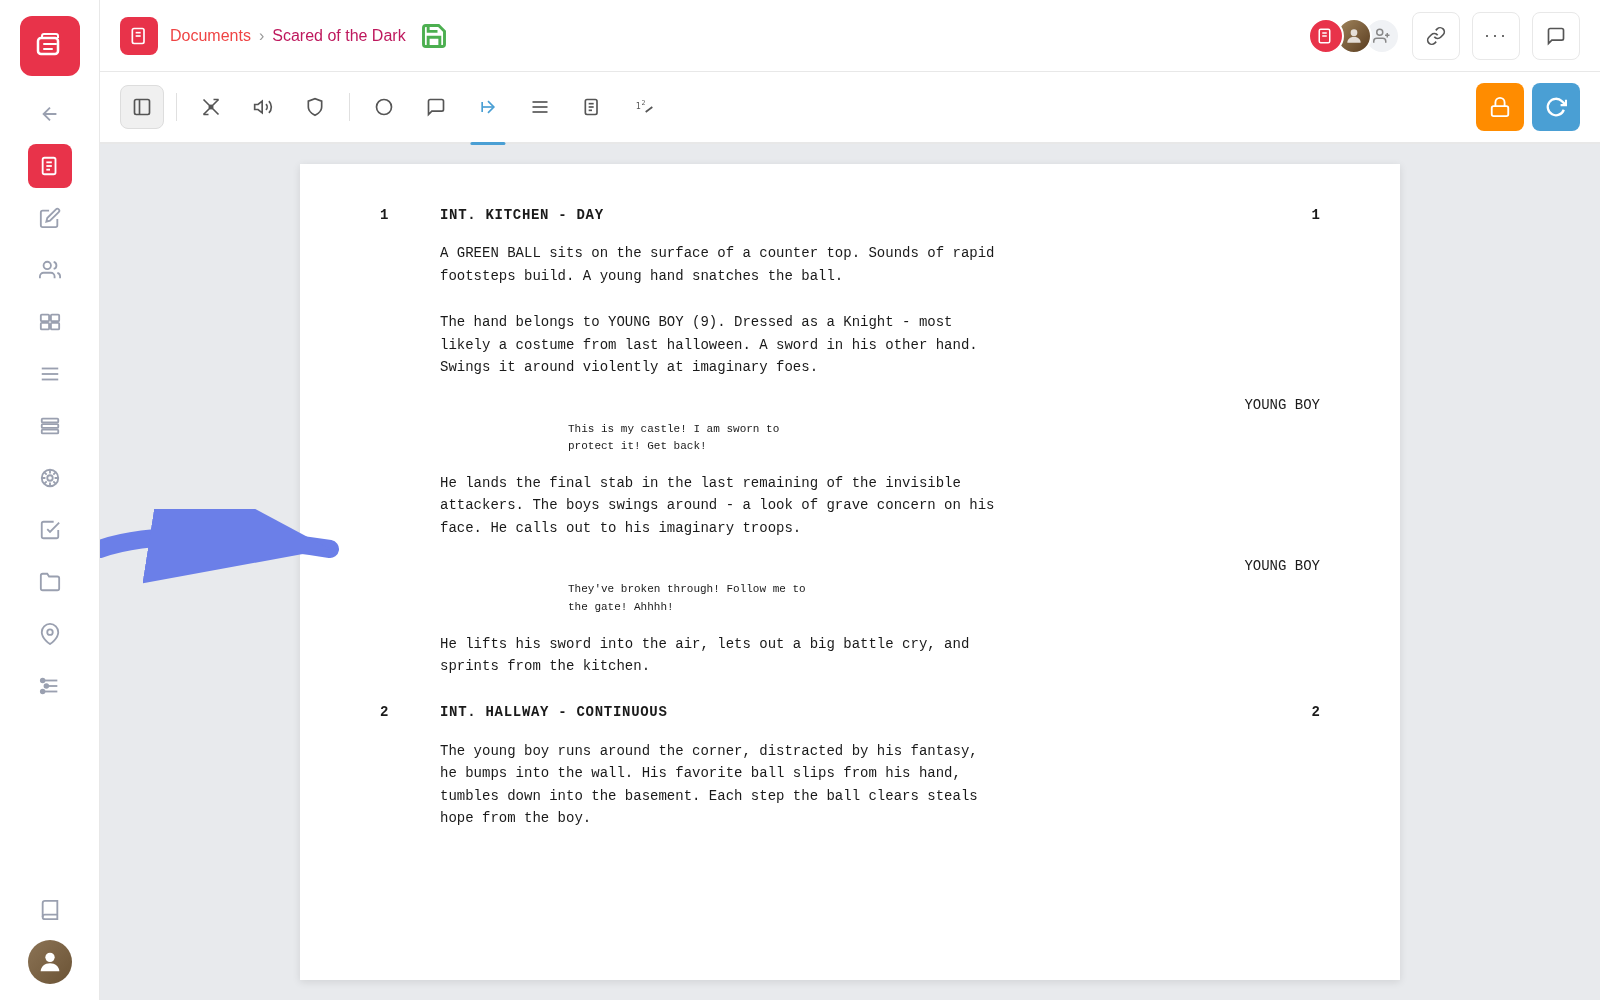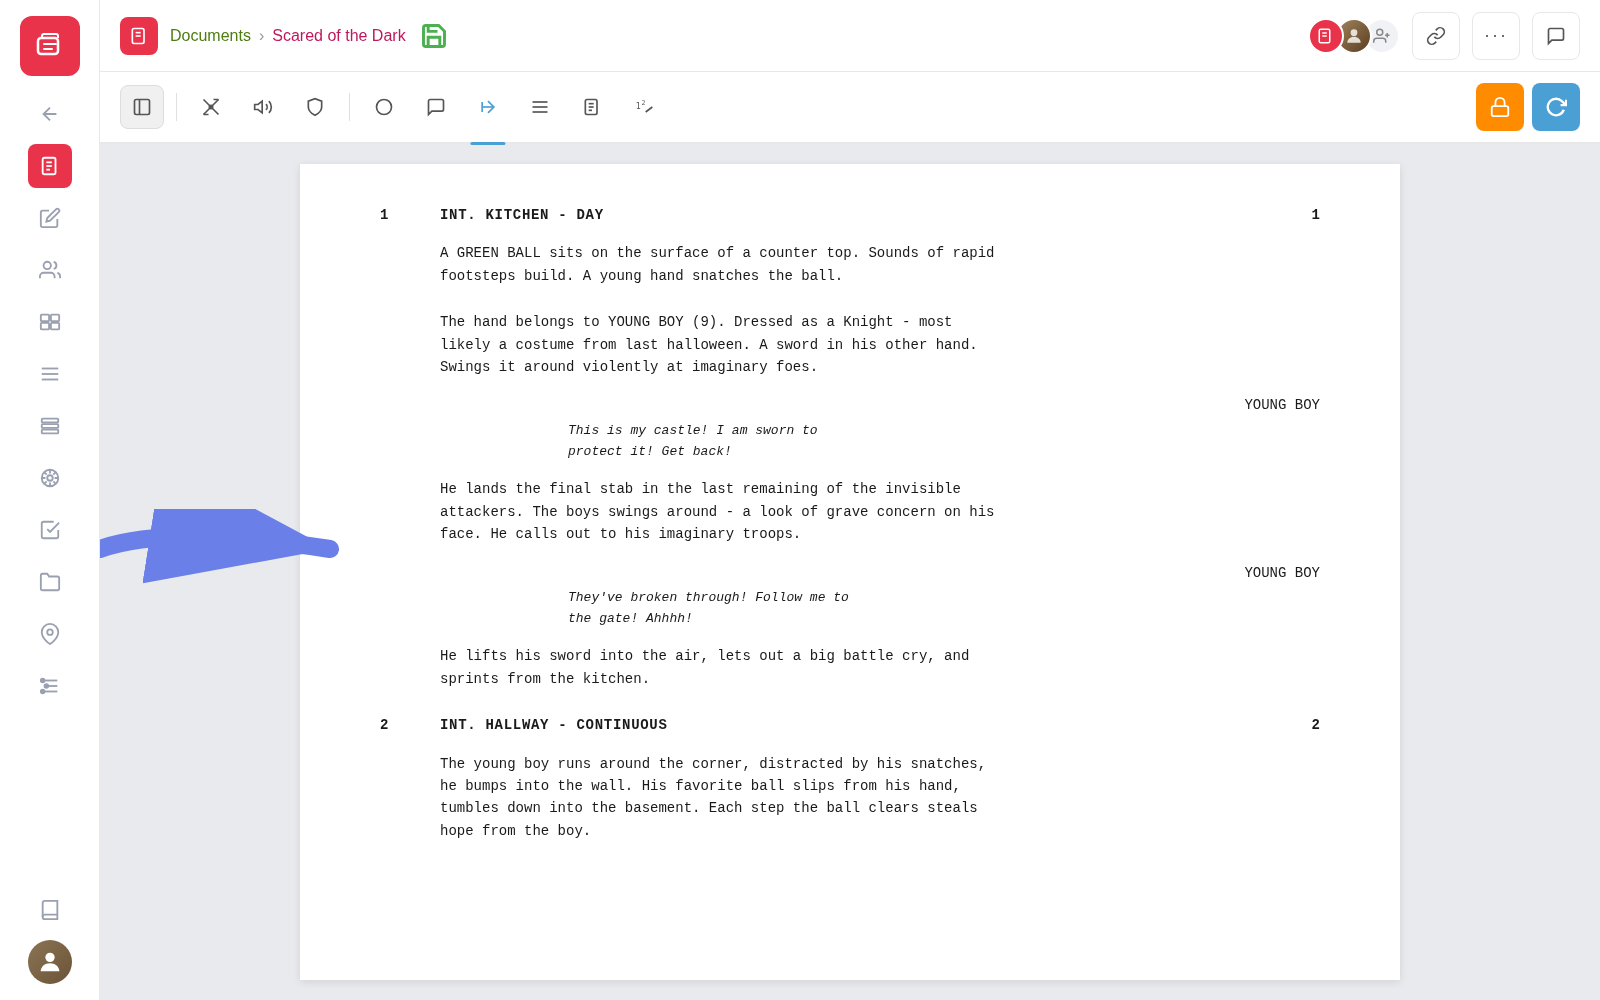--- a/index.html
+++ b/index.html
@@ -91,21 +91,21 @@
       justify-content: center;
     }
     .header-icon svg { width: 20px; height: 20px; color: white; }
 
     .breadcrumb {
       display: flex;
       align-items: center;
       gap: 8px;
       font-size: 16px;
     }
-    .breadcrumb-link { color: #4d7c0f; font-weight: 500; }
+    .breadcrumb-link { color: #ef4444; font-weight: 500; }
     .breadcrumb-sep { color: #999; }
     .breadcrumb-current { color: #be185d; font-weight: 500; }
 
     .save-icon {
       width: 32px;
       height: 32px;
       color: #4caf50;
       display: flex;
       align-items: center;
       justify-content: center;
@@ -301,23 +301,22 @@
       text-align: right;
       font-weight: normal;
       font-family: 'Courier New', monospace;
       font-size: 14px;
       margin-bottom: 4px;
     }
     .dialogue {
       margin: 0 auto 20px auto;
       width: 70%;
       font-family: 'Courier New', monospace;
-      font-size: 13px;
+      font-size: 11px;
       line-height: 1.6;
-      font-style: italic;
     }
     .scene-block { margin-bottom: 24px; }
     .scene-header { overflow: hidden; margin-bottom: 16px; }
 
     
     .doc-area::-webkit-scrollbar { width: 8px; }
     .doc-area::-webkit-scrollbar-track { background: #f0f0f0; }
     .doc-area::-webkit-scrollbar-thumb { background: #ccc; border-radius: 4px; }
   </style>
 </head>
@@ -658,21 +657,21 @@
 
       <div class="scene-block" style="margin-top: 24px;">
         <div class="scene-header">
           <span class="scene-number-left script-line">2</span>
           <span class="scene-number-right script-line">2</span>
           <div style="margin-left: 60px; margin-right: 60px;">
             <span class="scene-heading script-line">INT. HALLWAY - CONTINUOUS</span>
           </div>
         </div>
 
-        <div class="action script-line" style="margin-left: 60px; margin-right: 60px; white-space: pre-line;">The young boy runs around the corner, distracted by his snatches,
+        <div class="action script-line" style="margin-left: 60px; margin-right: 60px; white-space: pre-line;">The young boy runs around the corner, distracted by his fantasy,
 he bumps into the wall. His favorite ball slips from his hand,
 tumbles down into the basement. Each step the ball clears steals
 hope from the boy.</div>
       </div>
 
     </div>
   </div>
 
 </div>
 

